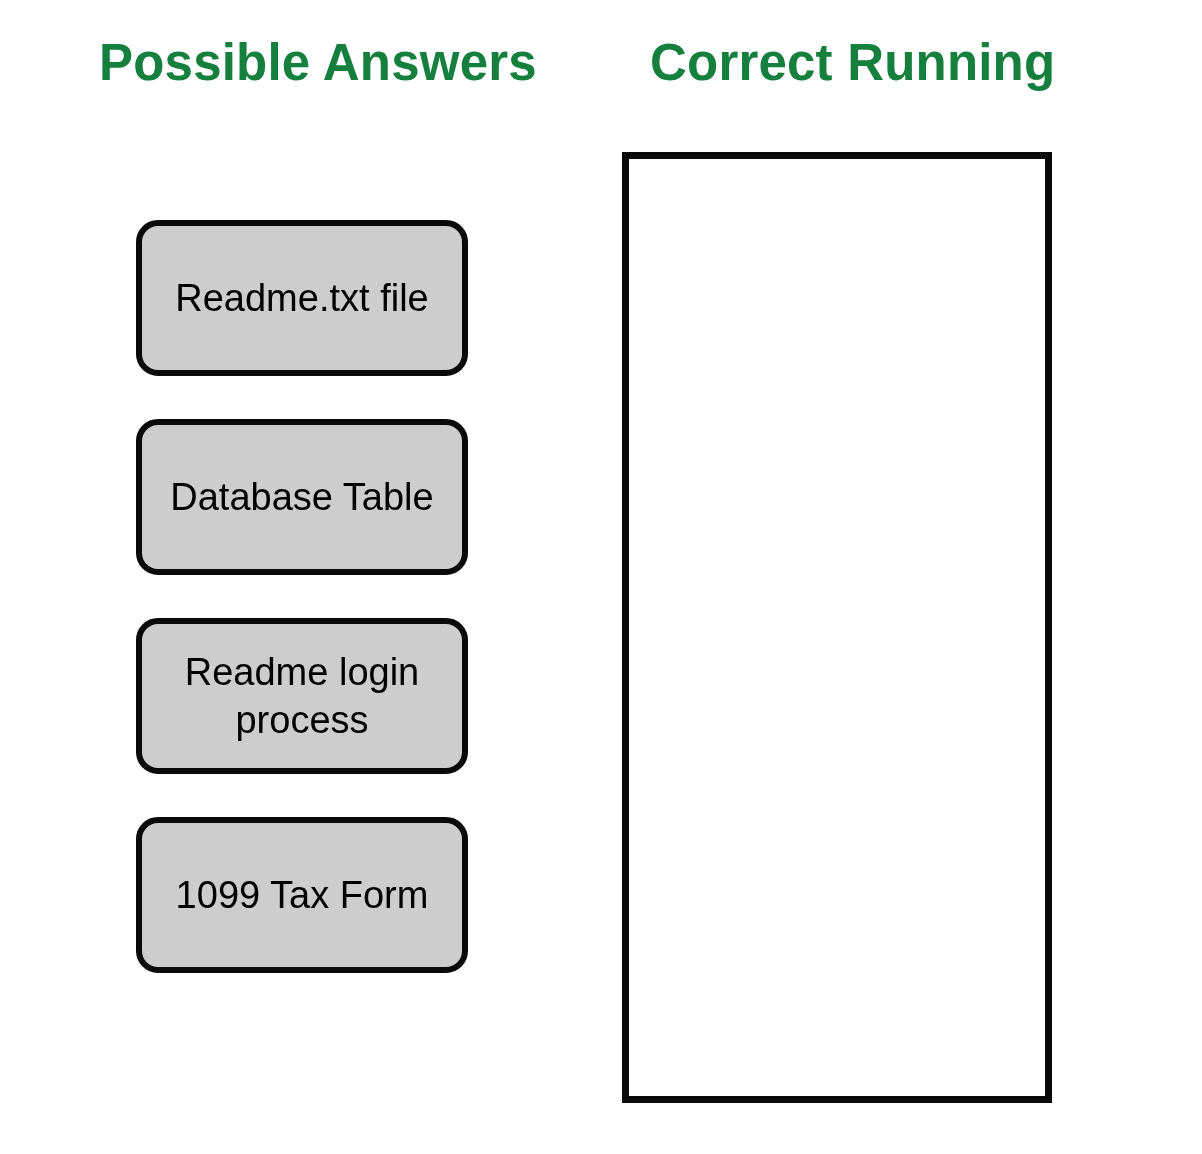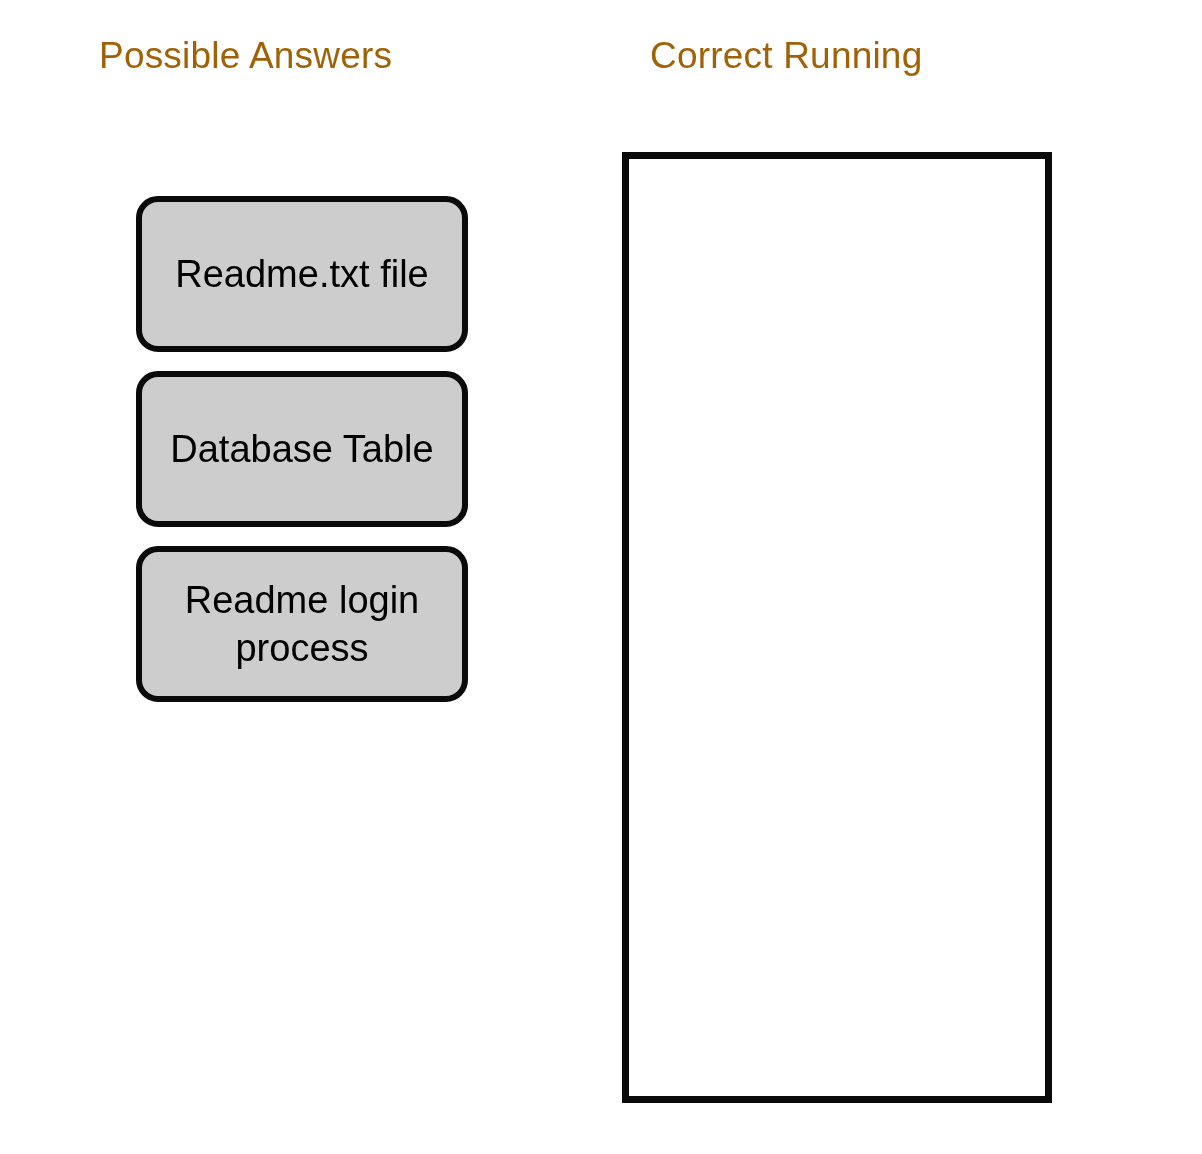--- a/index.html
+++ b/index.html
@@ -19,26 +19,26 @@
 
   .stage {
     position: relative;
     width: 1202px;
     height: 1154px;
   }
 
   
   .col-heading {
     position: absolute;
-    font-size: 37px;
-    font-weight: 400;
+    font-size: 51px;
+    font-weight: 700;
     line-height: 1;
     white-space: nowrap;
     letter-spacing: 0.2px;
-    color: #a16207;
+    color: #15803d;
   }
   .heading-possible {
     left: 99px;
     top: 37px;
   }
   .heading-correct {
     left: 650px;
     top: 37px;
   }
 
@@ -60,20 +60,21 @@
     background: #cdcdcd;
     border: 6px solid #0a0a0a;
     border-radius: 22px;
     display: flex;
     align-items: center;
     justify-content: center;
     text-align: center;
     padding: 4px 14px;
     cursor: grab;
     user-select: none;
+    margin-top: 24px;
   }
 
   .answer-tile-label {
     font-size: 38px;
     font-weight: 400;
     line-height: 48px;
     color: #000000;
     white-space: pre-line;
   }
 
@@ -108,18 +109,21 @@
     <div class="answer-tile">
       <span class="answer-tile-label">Database Table</span>
     </div>
 
     <div class="answer-tile">
       <span class="answer-tile-label">Readme login
 process</span>
     </div>
 
 
+    <div class="answer-tile">
+      <span class="answer-tile-label">1099 Tax Form</span>
+    </div>
 
   </div>
 
   <div class="drop-zone"></div>
 
 </div>
 
 </body></html>

